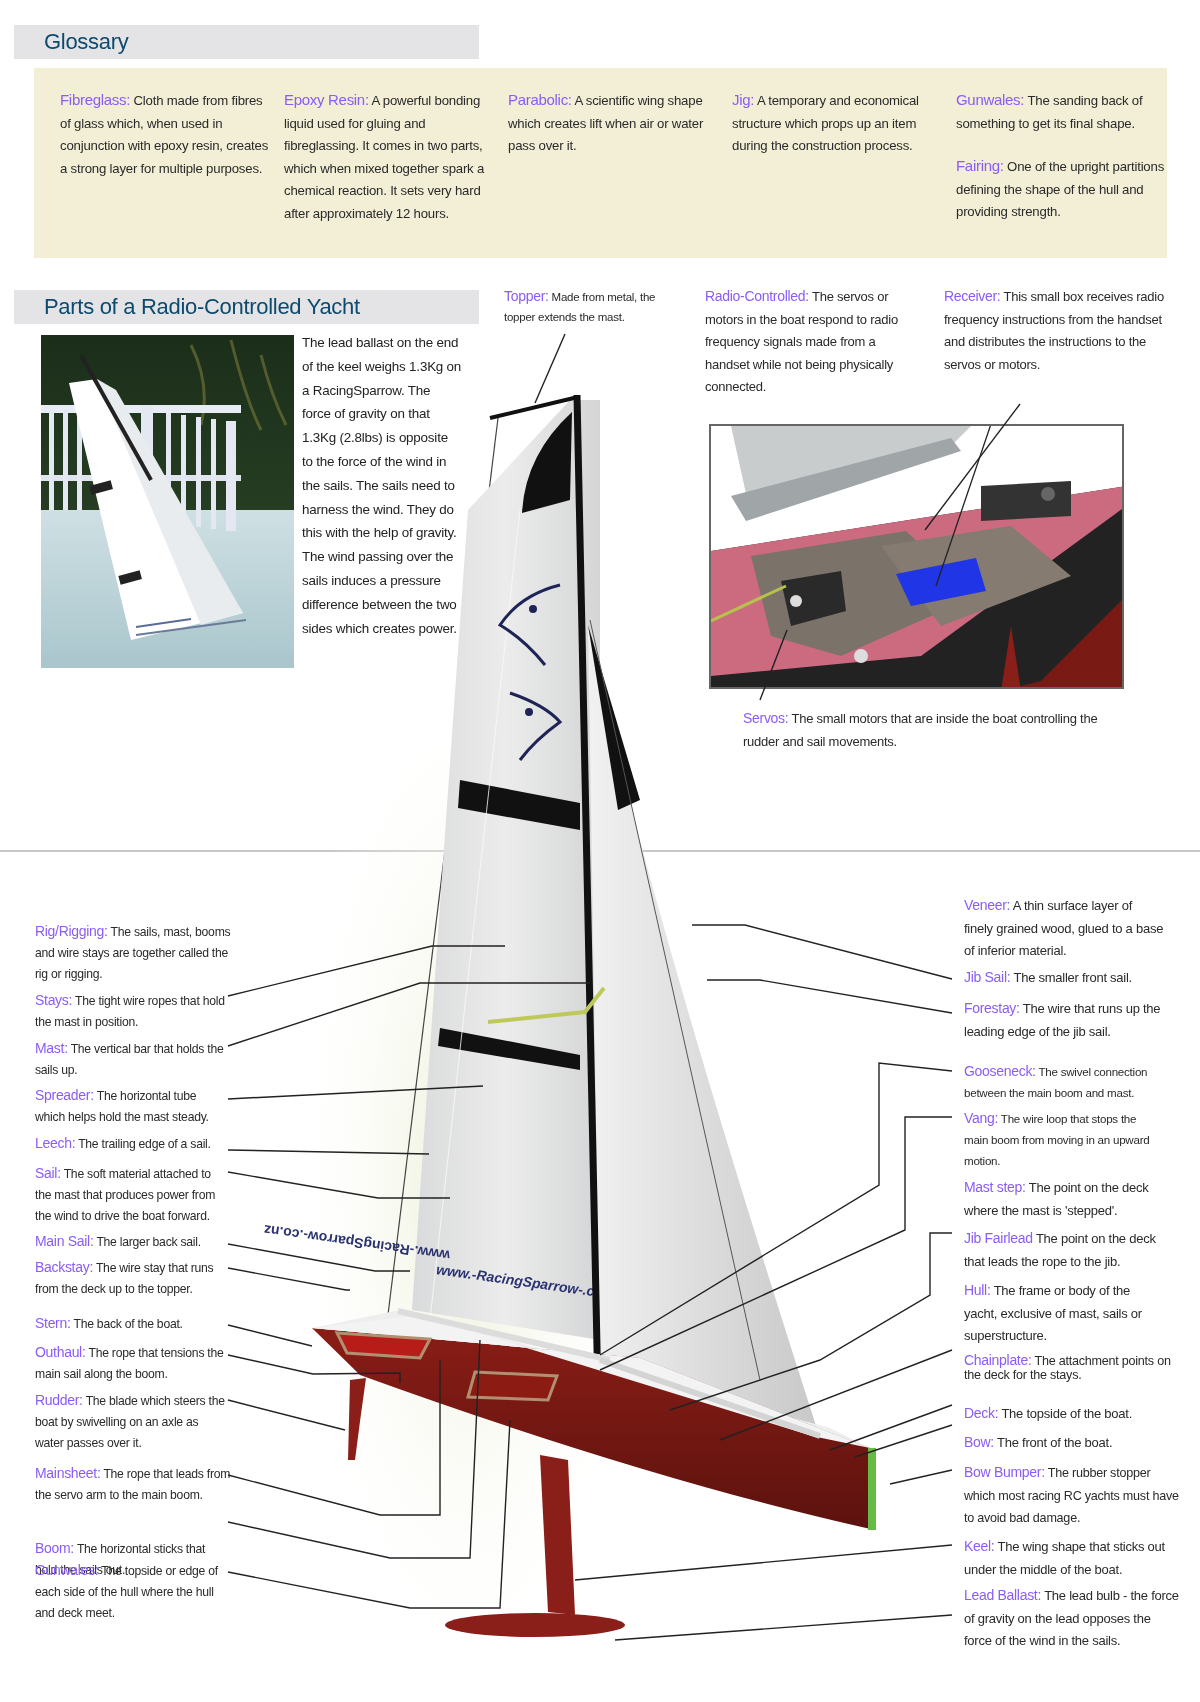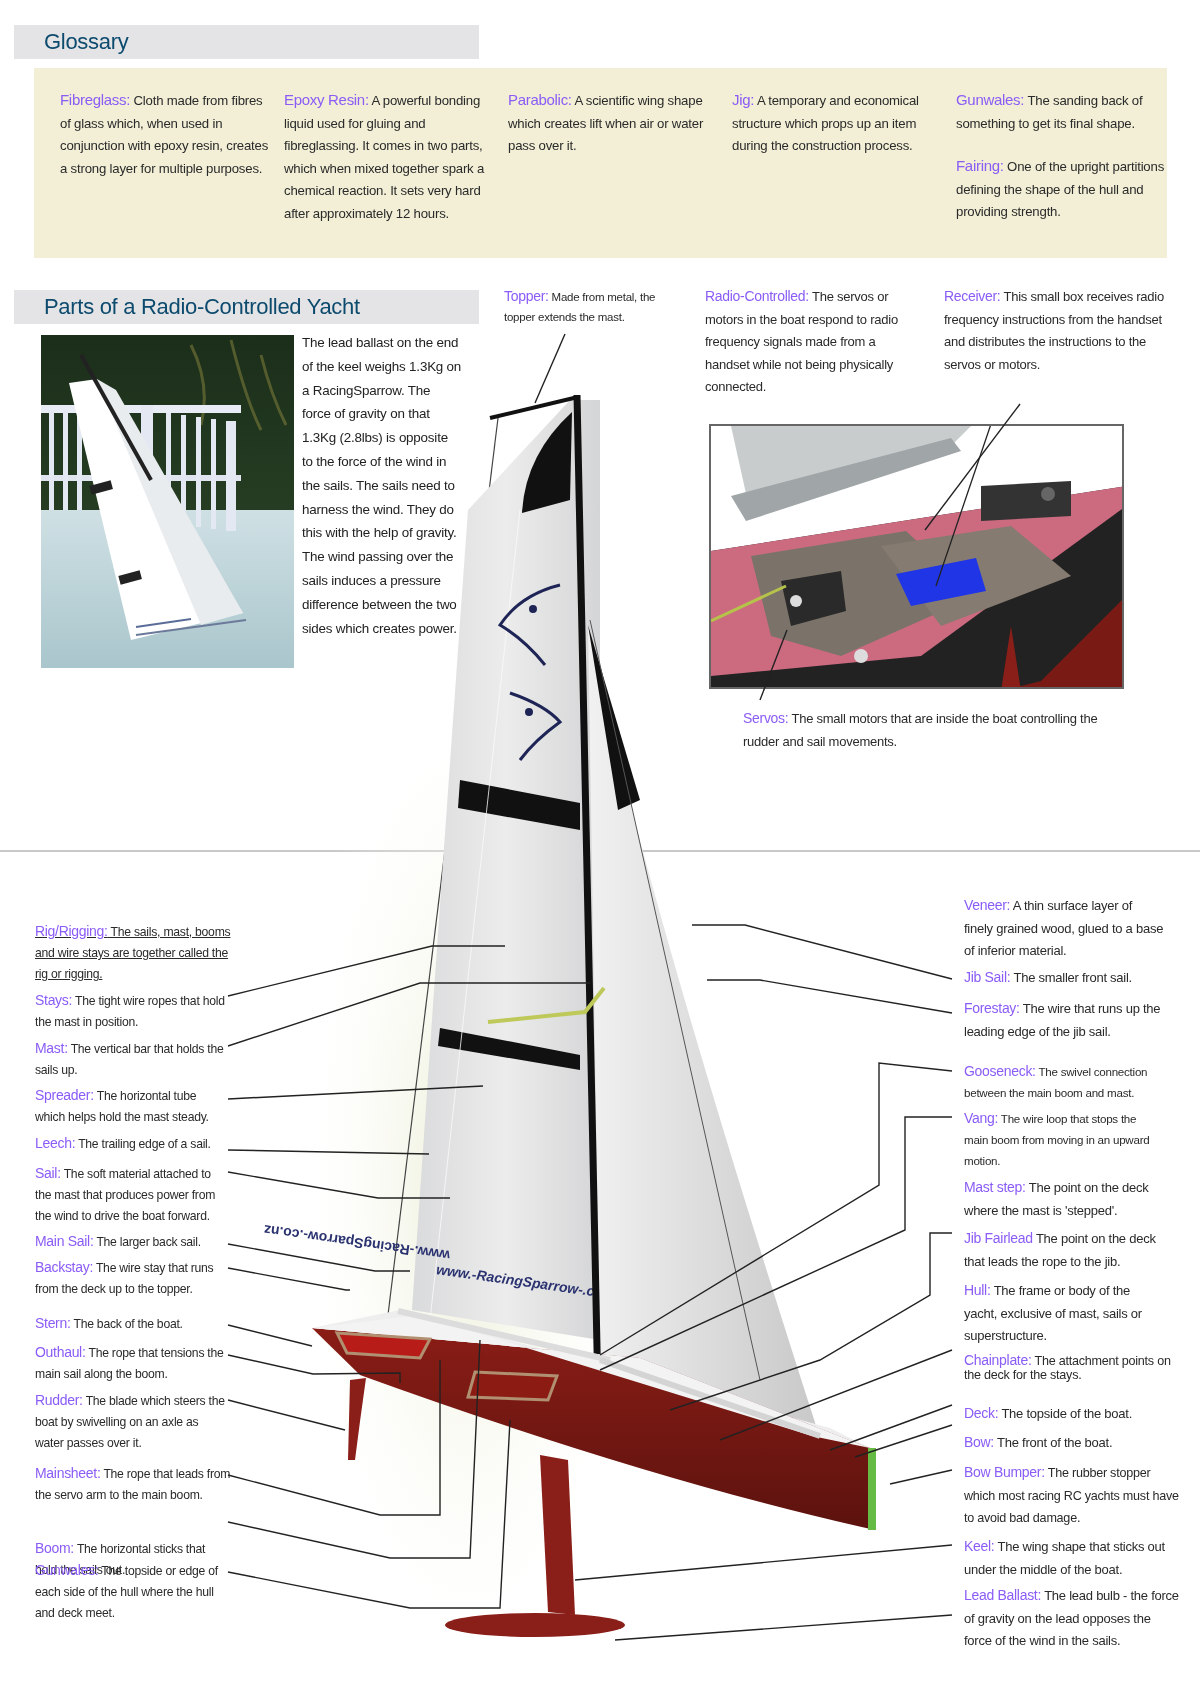--- a/index.html
+++ b/index.html
@@ -227,21 +227,21 @@
 <div class="lbl" style="left:705px; top:285px; width:210px; font-size:13px; line-height:22.5px;">
   <span class="term">Radio-Controlled:</span><span> The servos or motors in the boat respond to radio frequency signals made from a handset while not being physically connected.</span>
 </div>
 <div class="lbl" style="left:944px; top:285px; width:225px; font-size:13px; line-height:22.5px;">
   <span class="term">Receiver:</span><span> This small box receives radio frequency instructions from the handset and distributes the instructions to the servos or motors.</span>
 </div>
 <div class="lbl" style="left:743px; top:707px; width:370px; font-size:13px; line-height:22.5px;">
   <span class="term">Servos:</span><span> The small motors that are inside the boat controlling the rudder and sail movements.</span>
 </div>
 
-<div class="lbl" style="left:35px; top:921px; width:200px;text-decoration:underline;">
+<div class="lbl" style="left:35px; top:921px; width:200px;">
   <span class="term">Rig/Rigging:</span><span> The sails, mast, booms and wire stays are together called the rig or rigging.</span>
 </div>
 <div class="lbl" style="left:35px; top:990px; width:190px;">
   <span class="term">Stays:</span><span> The tight wire ropes that hold the mast in position.</span>
 </div>
 <div class="lbl" style="left:35px; top:1038px; width:190px;">
   <span class="term">Mast:</span><span> The vertical bar that holds the sails up.</span>
 </div>
 <div class="lbl" style="left:35px; top:1085px; width:190px;">
   <span class="term">Spreader:</span><span> The horizontal tube which helps hold the mast steady.</span>

